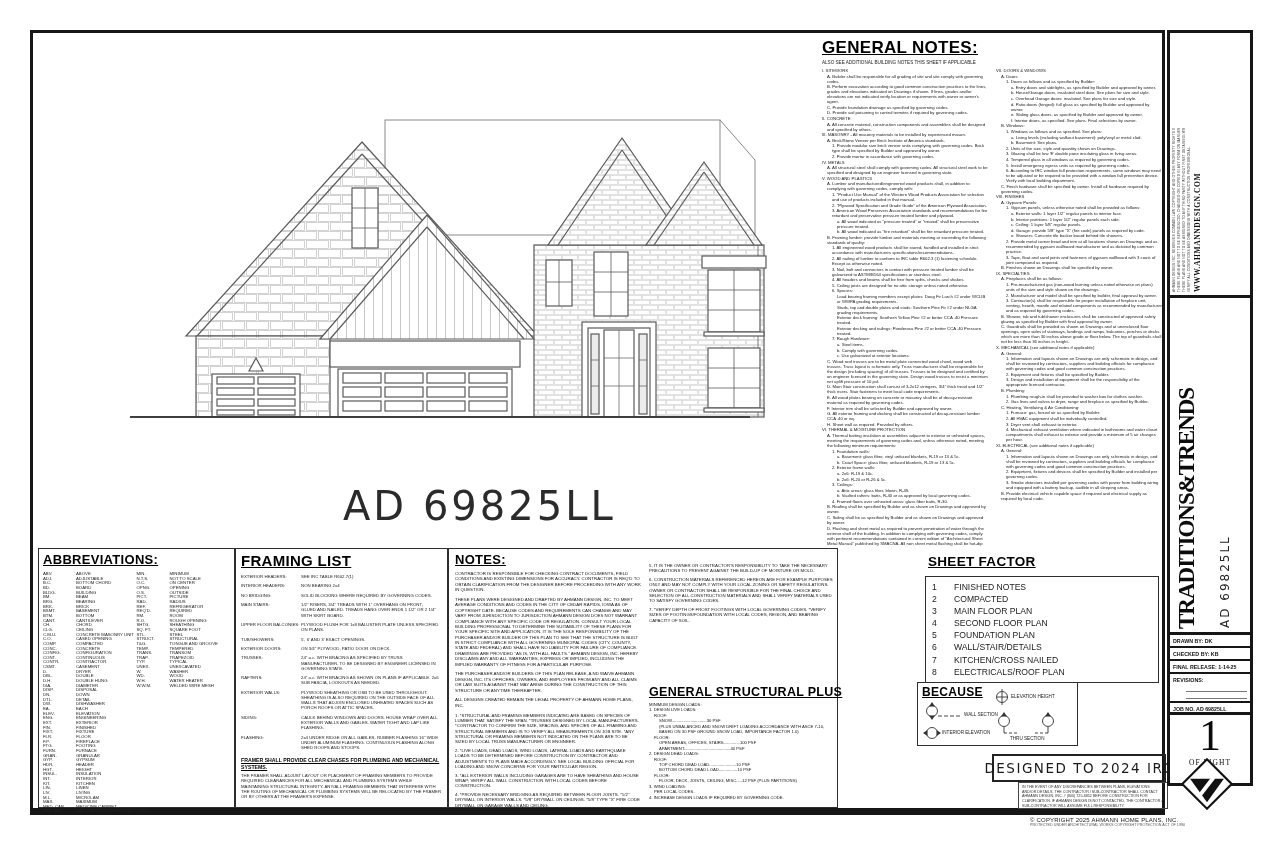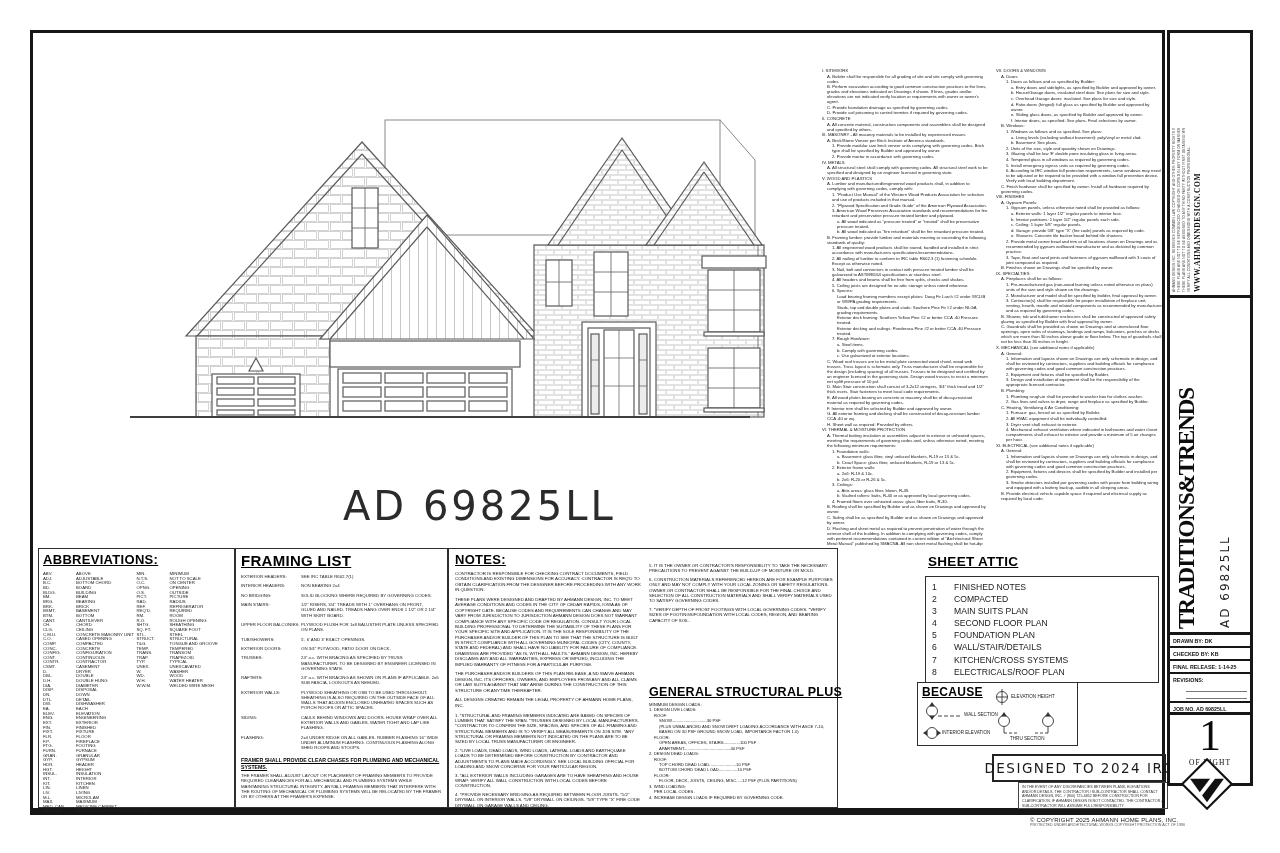--- a/index.html
+++ b/index.html
@@ -195,20 +195,24 @@
           <rect x="337" y="341" width="38" height="10"></rect>
           <rect x="379" y="341" width="38" height="10"></rect>
       </g>
 
       <line x1="40" y1="357" x2="660" y2="357" stroke="#3f3f3f" stroke-width="1.8"></line>
     </g>
   </svg>
 
   <div class="abs plan-label" style="left:310px;top:450px;">AD 69825LL</div>
 
+  <div class="abs" style="left:789px;top:5px;width:340px;">
+    <div class="ptitle" style="font-size:17px;">GENERAL NOTES:</div>
+    <div class="gn-sub" style="margin-top:2px;">ALSO SEE ADDITIONAL BUILDING NOTES THIS SHEET IF APPLICABLE</div>
+  </div>
   <div class="gn-col" style="left:789px;">
 
   <div class="gn-line" style="padding-left: 0px;">I.  SITEWORK</div>
       <div class="gn-line" style="padding-left: 5px;">A. Builder shall be responsible for all grading of site and site comply with governing codes.</div>
       <div class="gn-line" style="padding-left: 5px;">B. Perform excavation according to good common construction practices to the lines, grades and elevations indicated on Drawings if shown. If lines, grades and/or elevations are not indicated verify location or requirements with owner or owner's agent.</div>
       <div class="gn-line" style="padding-left: 5px;">C. Provide foundation drainage as specified by governing codes.</div>
       <div class="gn-line" style="padding-left: 5px;">D. Provide soil poisoning to control termites if required by governing codes.</div>
       <div class="gn-line" style="padding-left: 0px;">II.  CONCRETE</div>
       <div class="gn-line" style="padding-left: 5px;">A. All concrete material, construction components and assemblies shall be designed and specified by others.</div>
       <div class="gn-line" style="padding-left: 0px;">III.  MASONRY - All masonry materials to be installed by experienced mason.</div>
@@ -747,50 +751,50 @@
           <div class="st-line" style="padding-left: 10px;">BOTTOM CHORD DEAD LOAD................10 PSF</div>
           <div class="st-line" style="padding-left: 5px;">FLOOR:</div>
           <div class="st-line" style="padding-left: 10px;">FLOOR, DECK, JOISTS, CEILING, MISC.....12 PSF (PLUS PARTITIONS)</div>
           <div class="st-line" style="padding-left: 0px;">3. WIND LOADING:</div>
           <div class="st-line" style="padding-left: 5px;">PER LOCAL CODES.</div>
           <div class="st-line" style="padding-left: 0px;">4. INCREASE DESIGN LOADS IF REQUIRED BY GOVERNING CODE.</div>
         </div>
     </div>
   </div>
 
-  <div class="abs ptitle" style="left:895px;top:521px;font-size:13.5px;">SHEET ATTIC</div>
+  <div class="abs ptitle" style="left:895px;top:521px;font-size:13.5px;">SHEET FACTOR</div>
   <div class="abs si-box" style="left:892px;top:543px;width:220px;">
 
   <div class="si-row">
         <span class="si-n">1</span>
         <span>FINISHED NOTES</span>
       </div>
       <div class="si-row">
         <span class="si-n">2</span>
         <span>COMPACTED</span>
       </div>
       <div class="si-row">
         <span class="si-n">3</span>
-        <span>MAIN SUITS PLAN</span>
+        <span>MAIN FLOOR PLAN</span>
       </div>
       <div class="si-row">
         <span class="si-n">4</span>
         <span>SECOND FLOOR PLAN</span>
       </div>
       <div class="si-row">
         <span class="si-n">5</span>
         <span>FOUNDATION PLAN</span>
       </div>
       <div class="si-row">
         <span class="si-n">6</span>
         <span>WALL/STAIR/DETAILS</span>
       </div>
       <div class="si-row">
         <span class="si-n">7</span>
-        <span>KITCHEN/CROSS SYSTEMS</span>
+        <span>KITCHEN/CROSS NAILED</span>
       </div>
       <div class="si-row">
         <span class="si-n">8</span>
         <span>ELECTRICALS/ROOF PLAN</span>
       </div>
     </div>
 
   <div class="abs cell" style="left:884px;top:649px;width:161px;height:64px;">
     <div class="ptitle" style="font-size:12px;margin:2px 0 0 4px;">BECAUSE</div>
     <svg class="abs" style="left:0;top:0;" width="159" height="62" viewBox="0 0 159 62">

